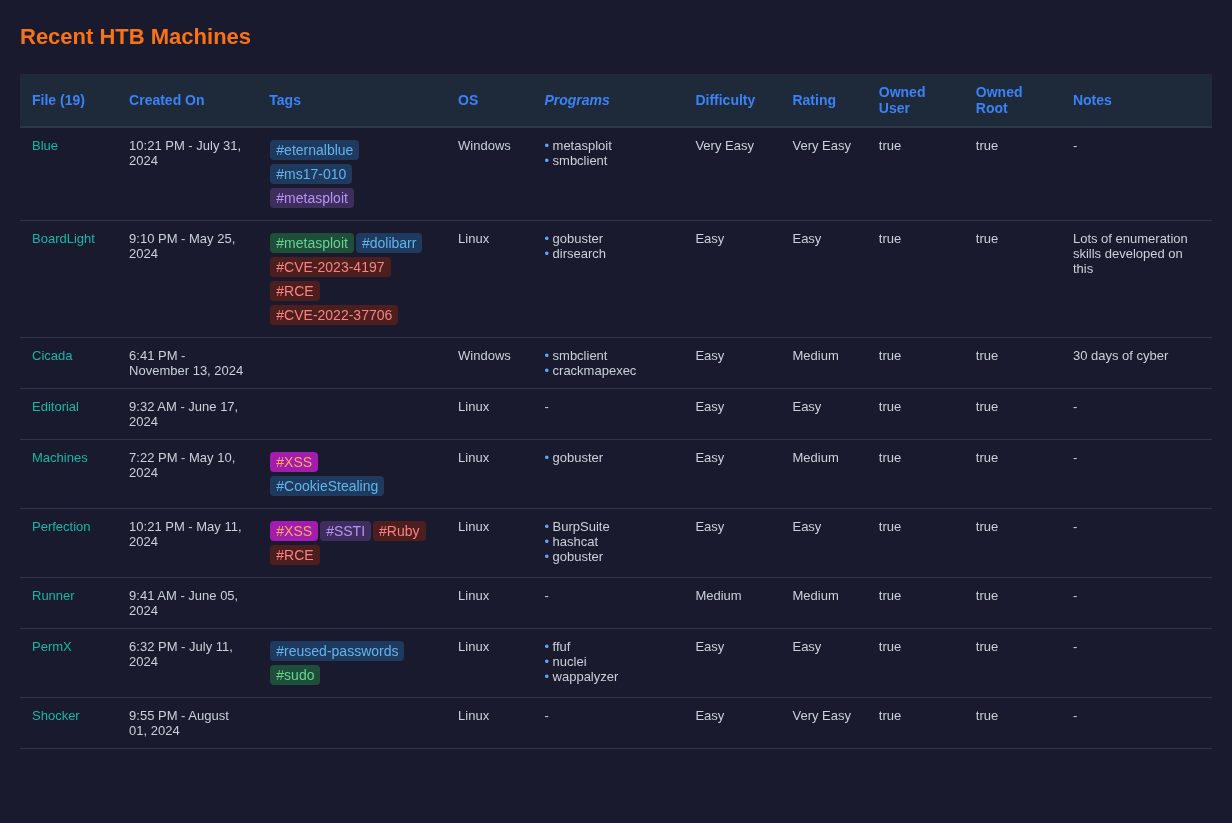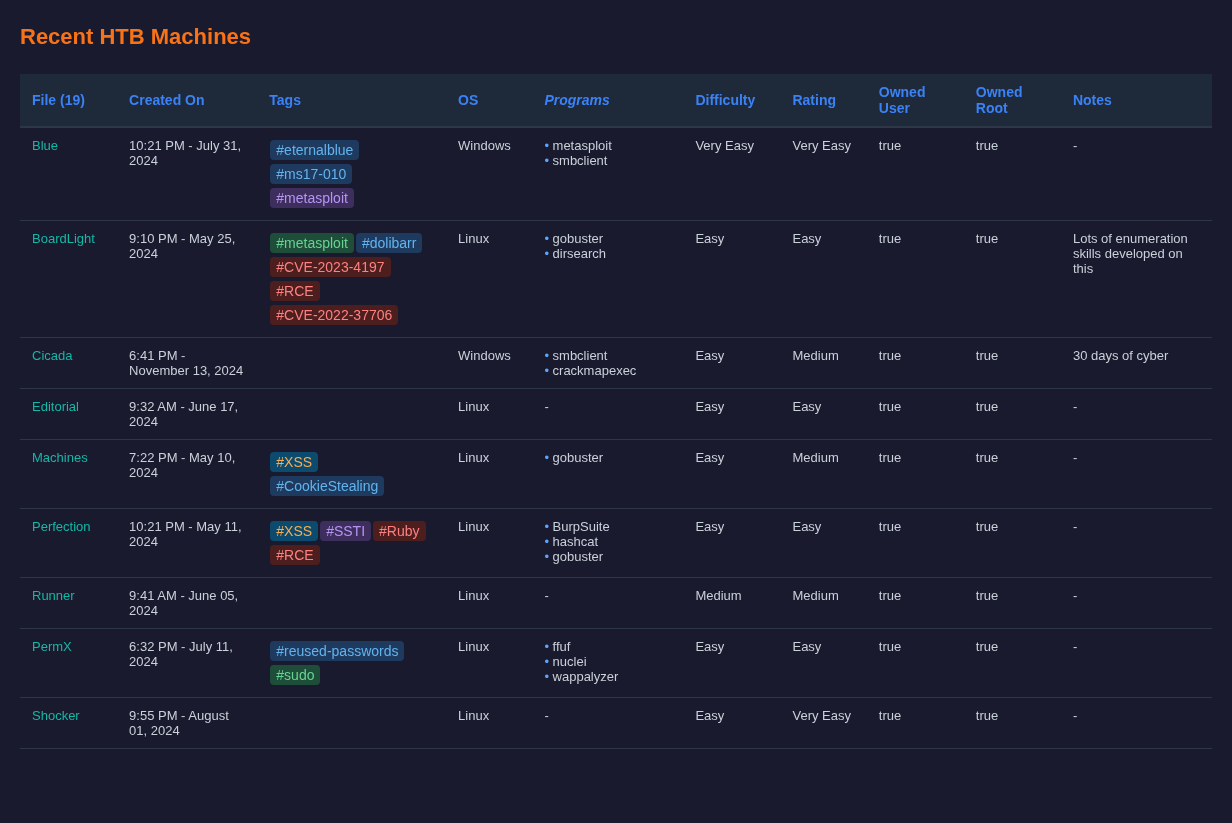--- a/index.html
+++ b/index.html
@@ -55,21 +55,21 @@
       color: #a0aec0;
       border-radius: 4px;
       padding: 2px 6px;
       font-size: 14px;
       margin: 2px 1px;
     }
     .tag-blue { background-color: #1e3a5f; color: #63b3ed; }
     .tag-purple { background-color: #3d2e5e; color: #b794f4; }
     .tag-green { background-color: #1e4d3a; color: #68d391; }
     .tag-red { background-color: #4d1e1e; color: #fc8181; }
-    .tag-orange { background-color: #0c4a6e; color: #f6ad55; }
+    .tag-orange { background-color: #a21caf; color: #f6ad55; }
     .programs-list {
       list-style: none;
       padding: 0;
     }
     .programs-list li::before {
       content: '• ';
       color: #58a6ff;
     }
     .col-file { width: 90px; }
     .col-created { width: 130px; }

